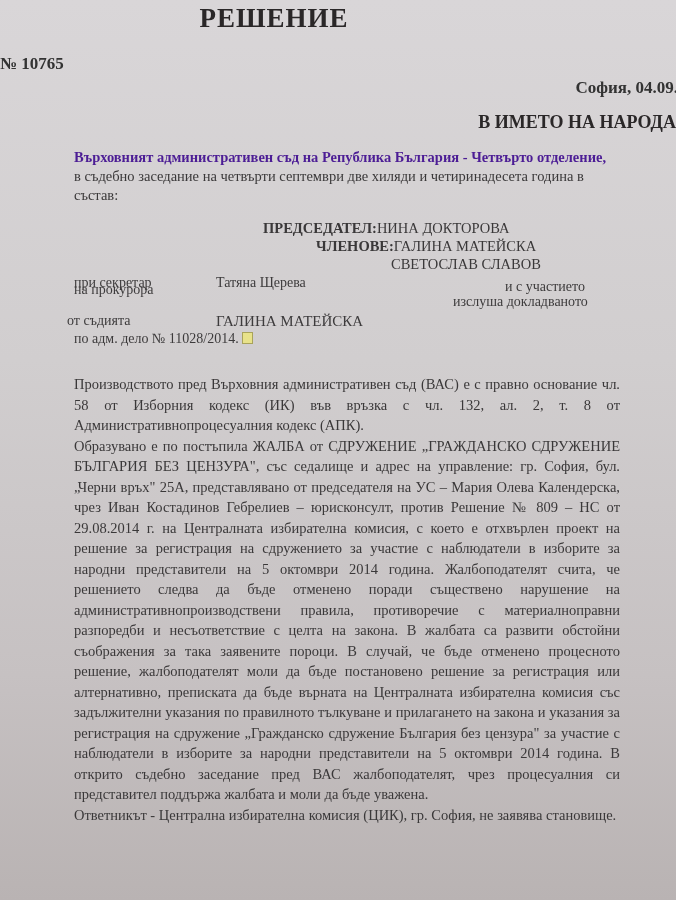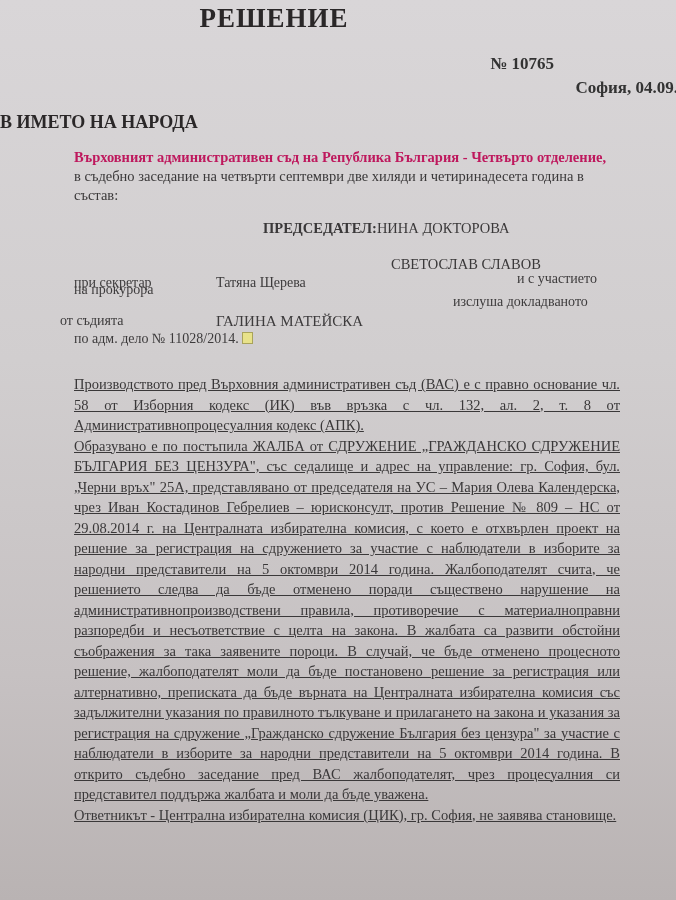--- a/index.html
+++ b/index.html
@@ -9,73 +9,76 @@
       font-family: "Liberation Serif", "DejaVu Serif", serif;
       color: #2c2a2b;
       position: relative;
     }
     .page { position: absolute; left: 0; top: 0; width: 676px; height: 900px; }
     .title {
       position: absolute; top: 3px; left: 0; width: 548px; text-align: center;
       font-size: 27px; font-weight: bold; letter-spacing: 1px; color: #2a2728;
     }
     .num {
-      position: absolute; top: 54px; left: 0; width: 554px; text-align: right;
+      position: absolute; top: 54px; left: 0; width: 554px; text-align: left;
       font-size: 17px; font-weight: bold; color: #333;
     }
     .place {
       position: absolute; top: 78px; left: 0; width: 676px; text-align: right;
       font-size: 17px; font-weight: bold; color: #333; padding-left: 36px;
     }
     .people {
-      position: absolute; top: 112px; left: 0; width: 676px; text-align: left;
+      position: absolute; top: 112px; left: 0; width: 676px; text-align: right;
       font-size: 18px; font-weight: bold; color: #2a2728;
     }
     .intro {
       position: absolute; top: 148px; left: 74px; width: 540px;
       font-size: 14.5px; line-height: 19px; color: #3a3839;
     }
-    .intro b { color: #be185d; }
+    .intro b { color: #4c1d95; }
     .panel { position: absolute; font-size: 14.5px; color: #3a3839; white-space: nowrap; }
     .panel .lbl { font-weight: bold; }
     .row { position: absolute; font-size: 14px; color: #3d3b3c; white-space: nowrap; }
     .note-icon {
       display: inline-block; width: 9px; height: 10px; background: #e8e28a;
       border: 1px solid #a9a35a; vertical-align: -1px; margin-left: 3px;
     }
     .body-text {
       position: absolute; top: 374px; left: 74px; width: 546px;
       font-size: 14.5px; line-height: 20.5px; color: #3a3839; text-align: justify;
     }
-    .body-text p { margin: 0; text-decoration: underline; }
+    .body-text p { margin: 0; }
   </style>
 </head>
 <body>
 
 <div class="page">
   <div class="title">РЕШЕНИЕ</div>
   <div class="num">№ 10765</div>
   <div class="place">София, 04.09.2014</div>
   <div class="people">В ИМЕТО НА НАРОДА</div>
 
   <div class="intro">
     <b>Върховният административен съд на Република България - Четвърто отделение,</b><span> в съдебно заседание на четвърти септември две хиляди и четиринадесета година в състав:</span>
   </div>
 
   <div class="panel" style="top:220px; left:263px;">
     <span class="lbl">ПРЕДСЕДАТЕЛ:</span><span>НИНА ДОКТОРОВА</span>
   </div>
+  <div class="panel" style="top:238px; left:316px;">
+    <span class="lbl">ЧЛЕНОВЕ:</span><span>ГАЛИНА МАТЕЙСКА</span>
+  </div>
   <div class="panel" style="top:256px; left:391px;text-align:center;">СВЕТОСЛАВ СЛАВОВ</div>
 
   <div class="row" style="top:275px; left:74px;">при секретар</div>
   <div class="row" style="top:275px; left:216px;">Татяна Щерева</div>
-  <div class="row" style="top:271px; left:505px;margin-left:12px;">и с участието</div>
+  <div class="row" style="top:279px; left:505px;">и с участието</div>
   <div class="row" style="top:282px; left:74px;">на прокурора</div>
   <div class="row" style="top:294px; left:453px;text-align:center;">изслуша докладваното</div>
-  <div class="row" style="top:313px; left:60px;">от съдията</div>
+  <div class="row" style="top:313px; left:67px;">от съдията</div>
   <div class="row" style="top:313px; left:216px; font-size:15px;">ГАЛИНА МАТЕЙСКА</div>
   <div class="row" style="top:331px; left:74px;">
     <span>по адм. дело № 11028/2014.</span><span class="note-icon"></span>
   </div>
 
   <div class="body-text">
     <p>Производството пред Върховния административен съд (ВАС) е с правно основание чл. 58 от Изборния кодекс (ИК) във връзка с чл. 132, ал. 2, т. 8 от Административнопроцесуалния кодекс (АПК).</p>
     <p>Образувано е по постъпила ЖАЛБА от СДРУЖЕНИЕ „ГРАЖДАНСКО СДРУЖЕНИЕ БЪЛГАРИЯ БЕЗ ЦЕНЗУРА", със седалище и адрес на управление: гр. София, бул. „Черни връх" 25А, представлявано от председателя на УС – Мария Олева Календерска, чрез Иван Костадинов Гебрелиев – юрисконсулт, против Решение № 809 – НС от 29.08.2014 г. на Централната избирателна комисия, с което е отхвърлен проект на решение за регистрация на сдружението за участие с наблюдатели в изборите за народни представители на 5 октомври 2014 година. Жалбоподателят счита, че решението следва да бъде отменено поради съществено нарушение на административнопроизводствени правила, противоречие с материалноправни разпоредби и несъответствие с целта на закона. В жалбата са развити обстойни съображения за така заявените пороци. В случай, че бъде отменено процесното решение, жалбоподателят моли да бъде постановено решение за регистрация или алтернативно, преписката да бъде върната на Централната избирателна комисия със задължителни указания по правилното тълкуване и прилагането на закона и указания за регистрация на сдружение „Гражданско сдружение България без цензура" за участие с наблюдатели в изборите за народни представители на 5 октомври 2014 година. В открито съдебно заседание пред ВАС жалбоподателят, чрез процесуалния си представител поддържа жалбата и моли да бъде уважена.</p>
     <p>Ответникът - Централна избирателна комисия (ЦИК), гр. София, не заявява становище.</p>
   </div>

